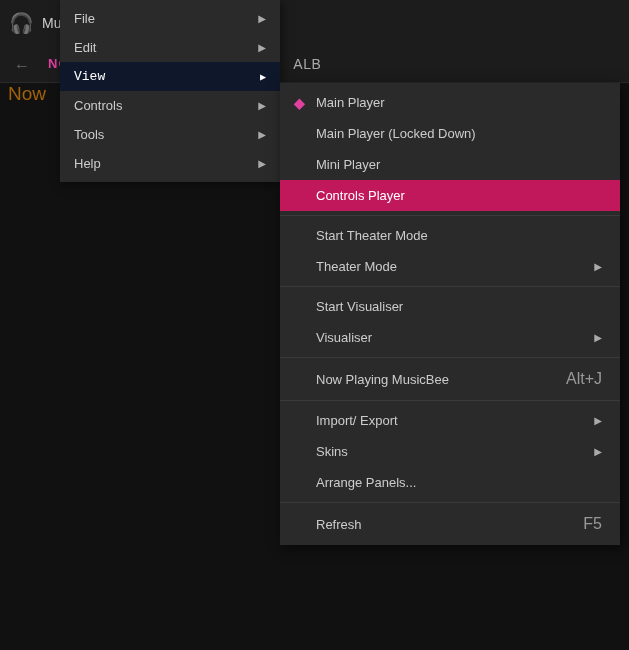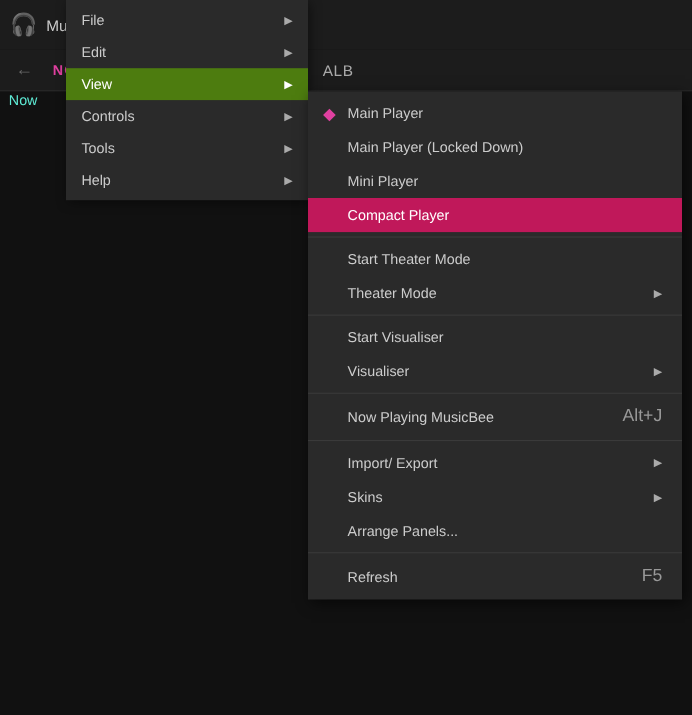--- a/index.html
+++ b/index.html
@@ -127,21 +127,22 @@
       font-size: 13px;
       position: relative;
     }
 
     .menu-item:hover, .menu-item.active {
       background: #c0185a;
       color: #fff;
     }
 
     .menu-item.active {
-      background: #4d7c0f;
+      background: #0f172a;
+      font-family: Liberation Mono, monospace;
     }
 
     .menu-arrow {
       font-size: 10px;
       color: #aaa;
     }
 
     .menu-item:hover .menu-arrow,
     .menu-item.active .menu-arrow {
       color: #fff;
@@ -210,22 +211,22 @@
       top: 0;
       left: 60px;
       z-index: 1000;
     }
 
     
     .now-playing-label {
       position: absolute;
       top: 83px;
       left: 8px;
-      color: #5eead4;
-      font-size: 13px;
+      color: #a16207;
+      font-size: 19px;
     }
   </style>
 </head>
 <body>
 
 <div class="bg-content"></div>
 
 <div class="top-bar">
   <div class="app-icon">
     <span>🎧</span>
@@ -284,21 +285,21 @@
 
     <div class="submenu-item">
       <span>Main Player (Locked Down)</span>
     </div>
 
     <div class="submenu-item">
       <span>Mini Player</span>
     </div>
 
     <div class="submenu-item highlighted">
-      <span>Compact Player</span>
+      <span>Controls Player</span>
     </div>
 
     <div class="submenu-separator"></div>
 
     <div class="submenu-item">
       <span>Start Theater Mode</span>
     </div>
 
     <div class="submenu-item">
       <span>Theater Mode</span>

